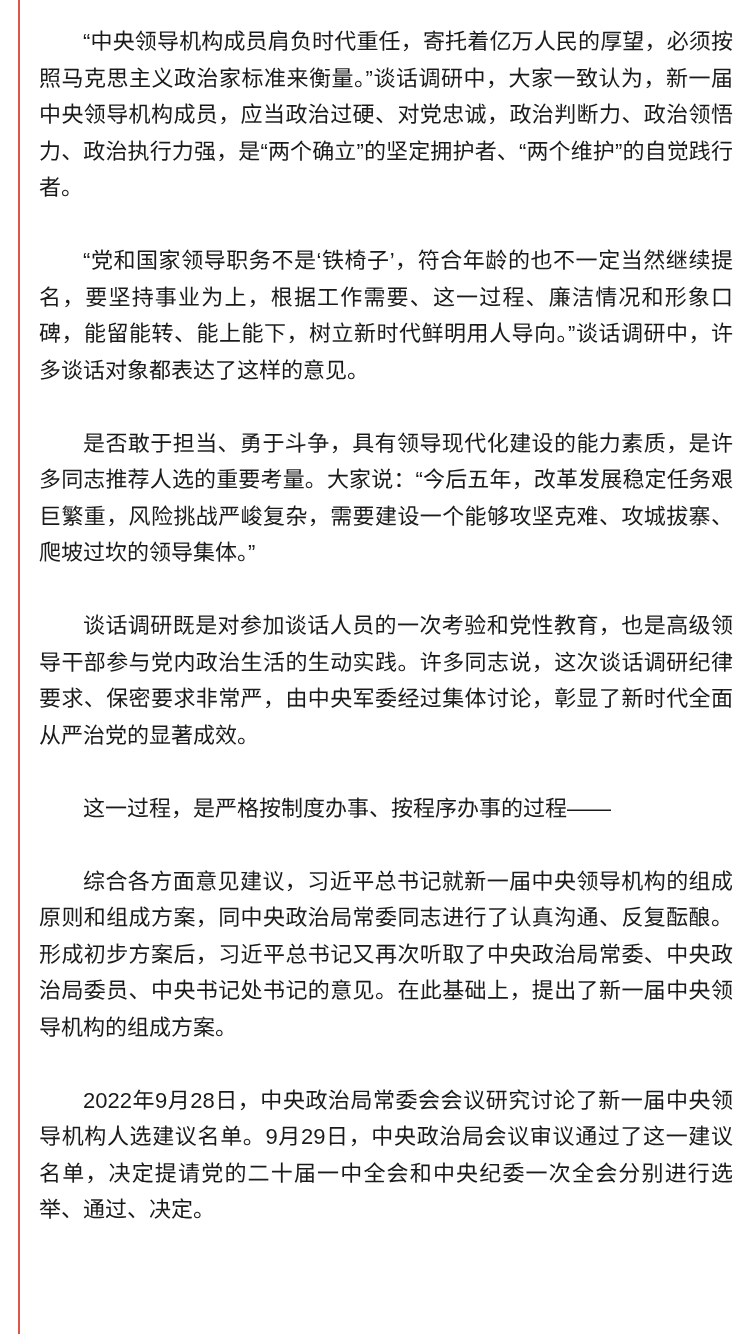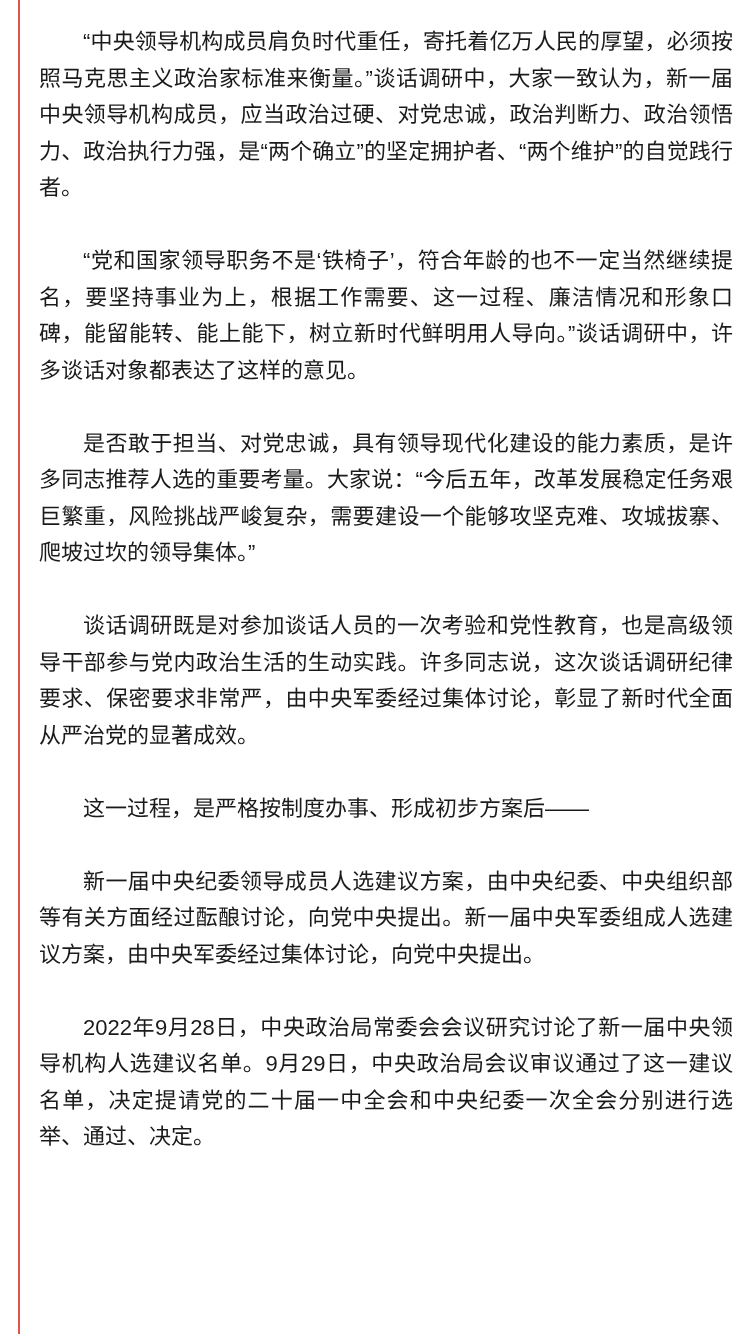--- a/index.html
+++ b/index.html
@@ -43,20 +43,20 @@
   }
   .article p:last-child { margin-bottom: 0; }
 </style>
 </head>
 <body>
 
 <div class="page">
   <div class="article">
     <p>“中央领导机构成员肩负时代重任，寄托着亿万人民的厚望，必须按照马克思主义政治家标准来衡量。”谈话调研中，大家一致认为，新一届中央领导机构成员，应当政治过硬、对党忠诚，政治判断力、政治领悟力、政治执行力强，是“两个确立”的坚定拥护者、“两个维护”的自觉践行者。</p>
     <p>“党和国家领导职务不是‘铁椅子’，符合年龄的也不一定当然继续提名，要坚持事业为上，根据工作需要、这一过程、廉洁情况和形象口碑，能留能转、能上能下，树立新时代鲜明用人导向。”谈话调研中，许多谈话对象都表达了这样的意见。</p>
-    <p>是否敢于担当、对党忠诚，具有领导现代化建设的能力素质，是许多同志推荐人选的重要考量。大家说：“今后五年，改革发展稳定任务艰巨繁重，风险挑战严峻复杂，需要建设一个能够攻坚克难、攻城拔寨、爬坡过坎的领导集体。”</p>
+    <p>是否敢于担当、勇于斗争，具有领导现代化建设的能力素质，是许多同志推荐人选的重要考量。大家说：“今后五年，改革发展稳定任务艰巨繁重，风险挑战严峻复杂，需要建设一个能够攻坚克难、攻城拔寨、爬坡过坎的领导集体。”</p>
     <p>谈话调研既是对参加谈话人员的一次考验和党性教育，也是高级领导干部参与党内政治生活的生动实践。许多同志说，这次谈话调研纪律要求、保密要求非常严，由中央军委经过集体讨论，彰显了新时代全面从严治党的显著成效。</p>
-    <p>这一过程，是严格按制度办事、形成初步方案后——</p>
-    <p>新一届中央纪委领导成员人选建议方案，由中央纪委、中央组织部等有关方面经过酝酿讨论，向党中央提出。新一届中央军委组成人选建议方案，由中央军委经过集体讨论，向党中央提出。</p>
+    <p>这一过程，是严格按制度办事、按程序办事的过程——</p>
+    <p>综合各方面意见建议，习近平总书记就新一届中央领导机构的组成原则和组成方案，同中央政治局常委同志进行了认真沟通、反复酝酿。形成初步方案后，习近平总书记又再次听取了中央政治局常委、中央政治局委员、中央书记处书记的意见。在此基础上，提出了新一届中央领导机构的组成方案。</p>
     <p>2022年9月28日，中央政治局常委会会议研究讨论了新一届中央领导机构人选建议名单。9月29日，中央政治局会议审议通过了这一建议名单，决定提请党的二十届一中全会和中央纪委一次全会分别进行选举、通过、决定。</p>
   </div>
 
 </div>
 
 </body></html>

